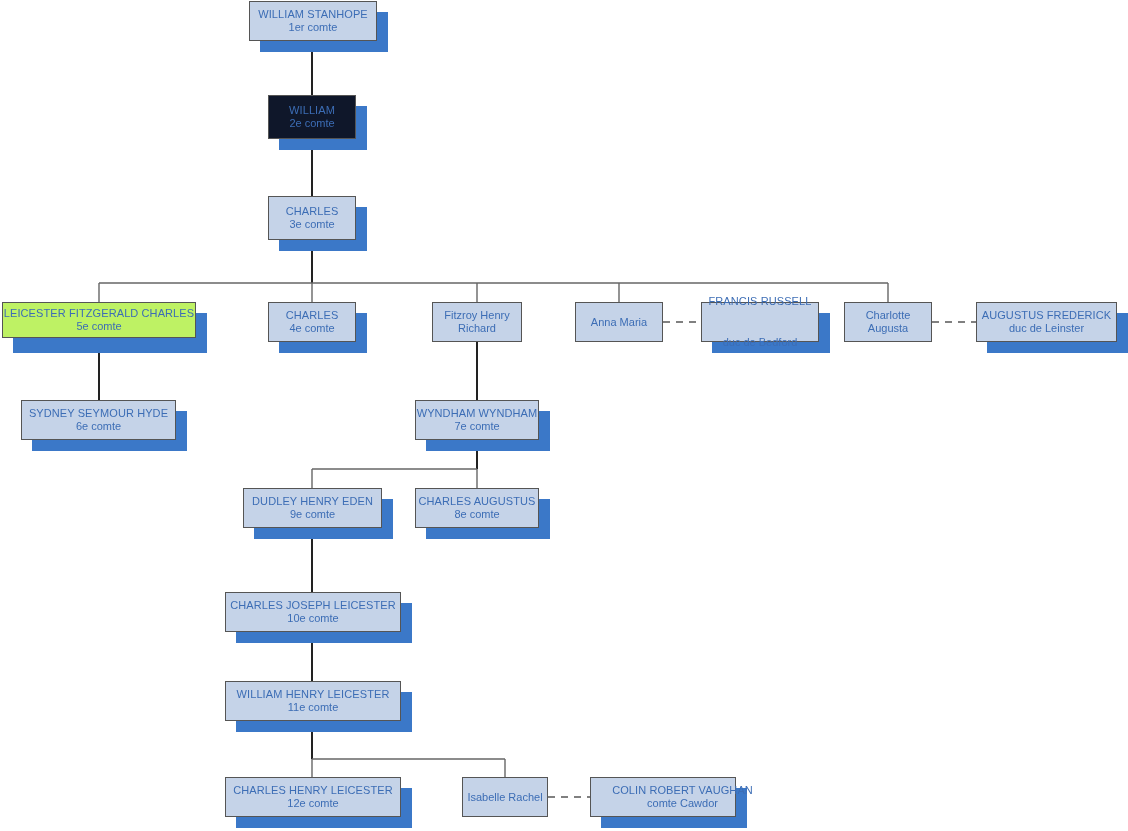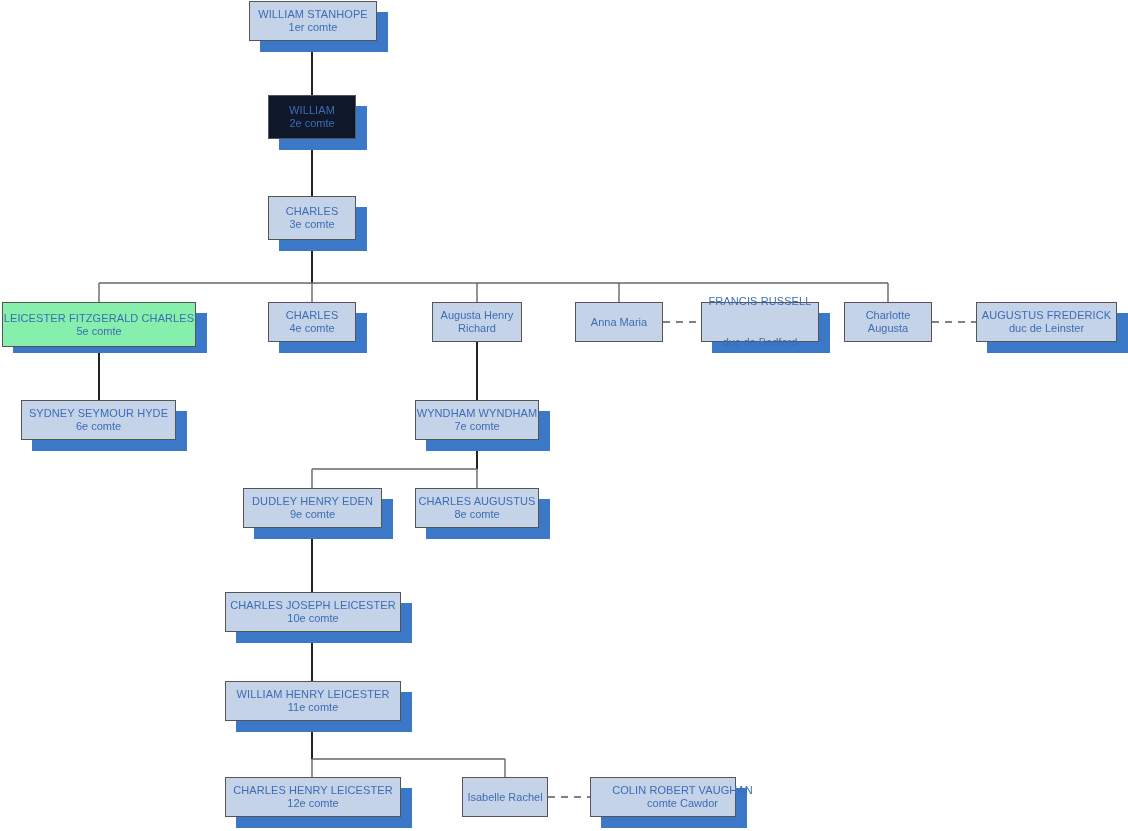--- a/index.html
+++ b/index.html
@@ -103,30 +103,30 @@
         <span class="l2">1er comte</span>
       </div>
       <div class="node peer" style="left: 268px; top: 95px; width: 88px; height: 44px; background: #0f172a; border-color: rgb(85, 85, 85); color: rgb(60, 109, 181);">
         <span class="l1">WILLIAM</span>
         <span class="l2">2e comte</span>
       </div>
       <div class="node peer" style="left: 268px; top: 196px; width: 88px; height: 44px; background: rgb(197, 211, 232); border-color: rgb(85, 85, 85); color: rgb(60, 109, 181);">
         <span class="l1">CHARLES</span>
         <span class="l2">3e comte</span>
       </div>
-      <div class="node peer" style="left: 2px; top: 302px; width: 194px; height: 45px; background: #86efac; border-color: rgb(85, 85, 85); color: rgb(60, 109, 181);">
+      <div class="node peer" style="left: 2px; top: 302px; width: 194px; height: 36px; background: #bef264; border-color: rgb(85, 85, 85); color: rgb(60, 109, 181);">
         <span class="l1">LEICESTER FITZGERALD CHARLES</span>
         <span class="l2">5e comte</span>
       </div>
       <div class="node peer" style="left: 268px; top: 302px; width: 88px; height: 40px; background: rgb(197, 211, 232); border-color: rgb(85, 85, 85); color: rgb(60, 109, 181);">
         <span class="l1">CHARLES</span>
         <span class="l2">4e comte</span>
       </div>
       <div class="node person" style="left: 432px; top: 302px; width: 90px; height: 40px; background: rgb(197, 211, 232); border-color: rgb(85, 85, 85); color: rgb(60, 109, 181);">
-        <span class="l1">Augusta Henry</span>
+        <span class="l1">Fitzroy Henry</span>
         <span class="l2">Richard</span>
       </div>
       <div class="node person" style="left: 575px; top: 302px; width: 88px; height: 40px; background: rgb(197, 211, 232); border-color: rgb(85, 85, 85); color: rgb(60, 109, 181);">
         <span class="l1">Anna Maria</span>
       </div>
       <div class="node peer" style="left: 701px; top: 302px; width: 118px; height: 40px; background: rgb(197, 211, 232); border-color: rgb(85, 85, 85); color: rgb(60, 109, 181); gap: 28px;">
         <span class="l1">FRANCIS RUSSELL</span>
         <span class="l2">duc de Bedford</span>
       </div>
       <div class="node person" style="left: 844px; top: 302px; width: 88px; height: 40px; background: rgb(197, 211, 232); border-color: rgb(85, 85, 85); color: rgb(60, 109, 181);">

